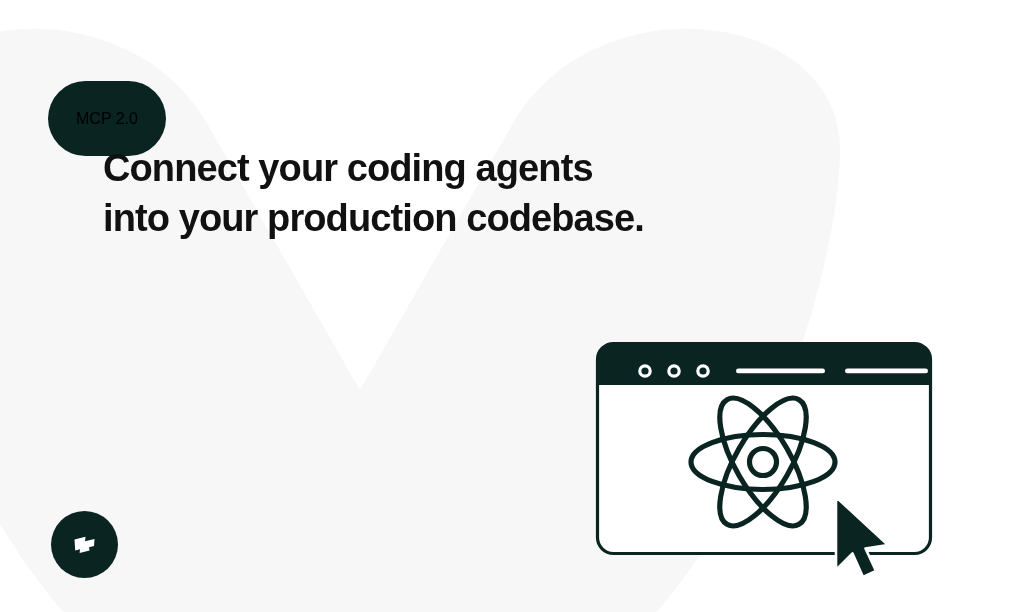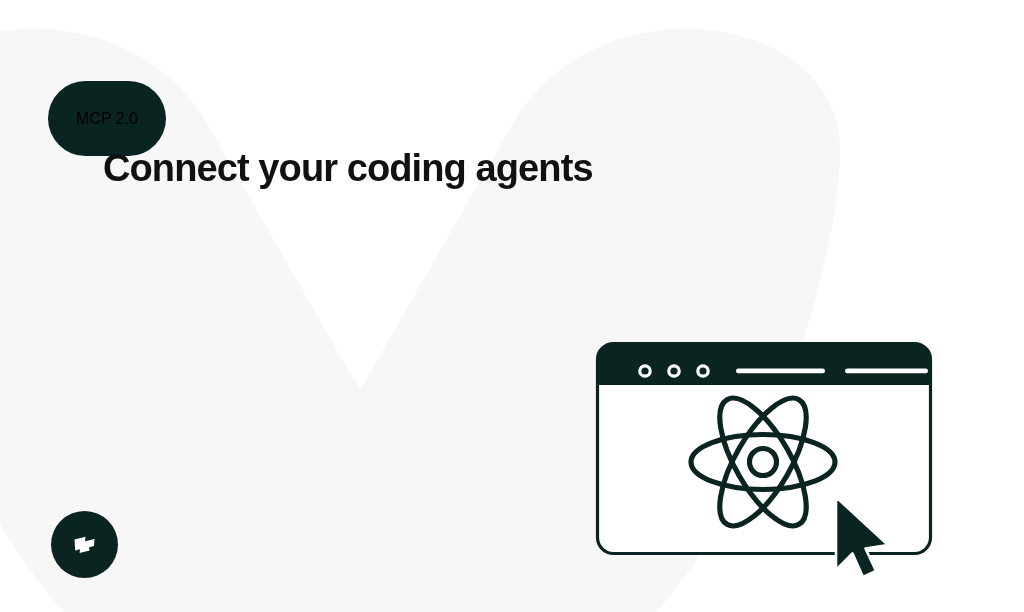--- a/index.html
+++ b/index.html
@@ -104,20 +104,21 @@
              C 840 300, 700 760, 360 760
              C 20 760, -120 300, -120 150 Z" fill="#F7F7F8"></path>
   </svg>
 
   <div id="badge">
     <span>MCP 2.0</span>
   </div>
 
   <div id="headline">
     <div class="headline-line">Connect your coding agents</div>
+    <div class="headline-line">into your production codebase.</div>
   </div>
 
   <div id="logo-badge">
     <svg width="40" height="40" viewBox="0 0 40 40" xmlns="http://www.w3.org/2000/svg" aria-hidden="true">
       <path d="M 9.5 14.5
                L 20.5 11.8
                L 20.0 16.2
                L 29.5 14.0
                L 29.0 21.0
                L 24.0 22.2

